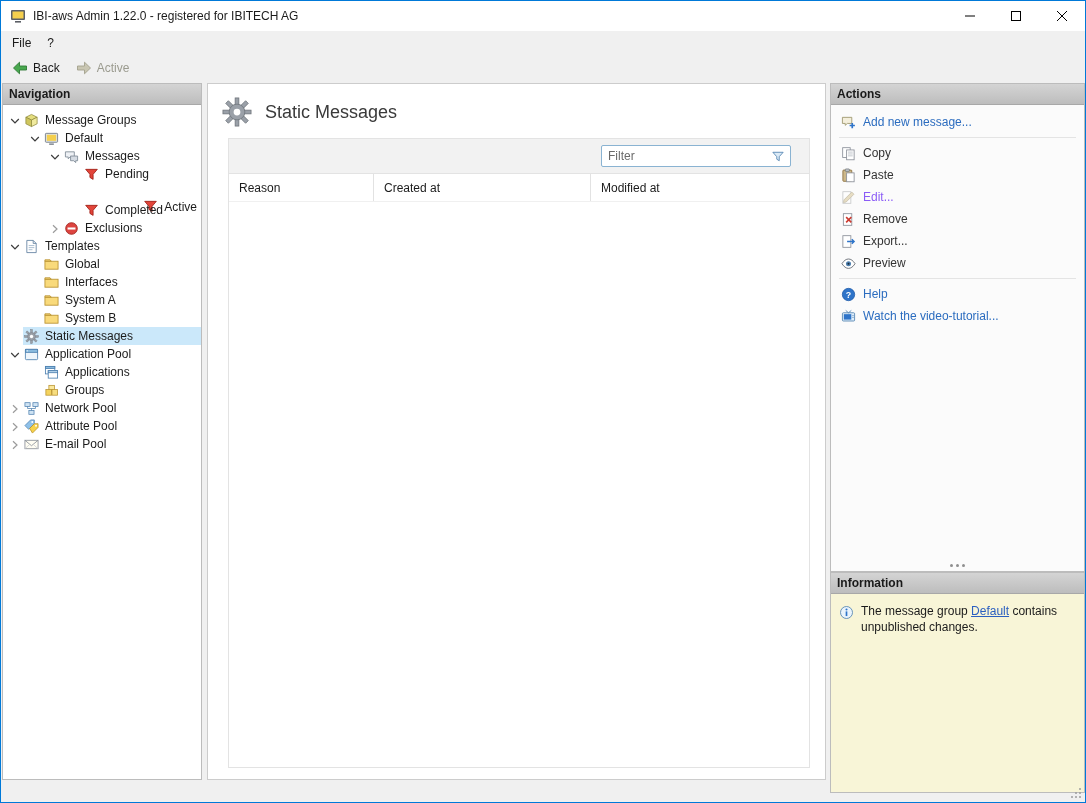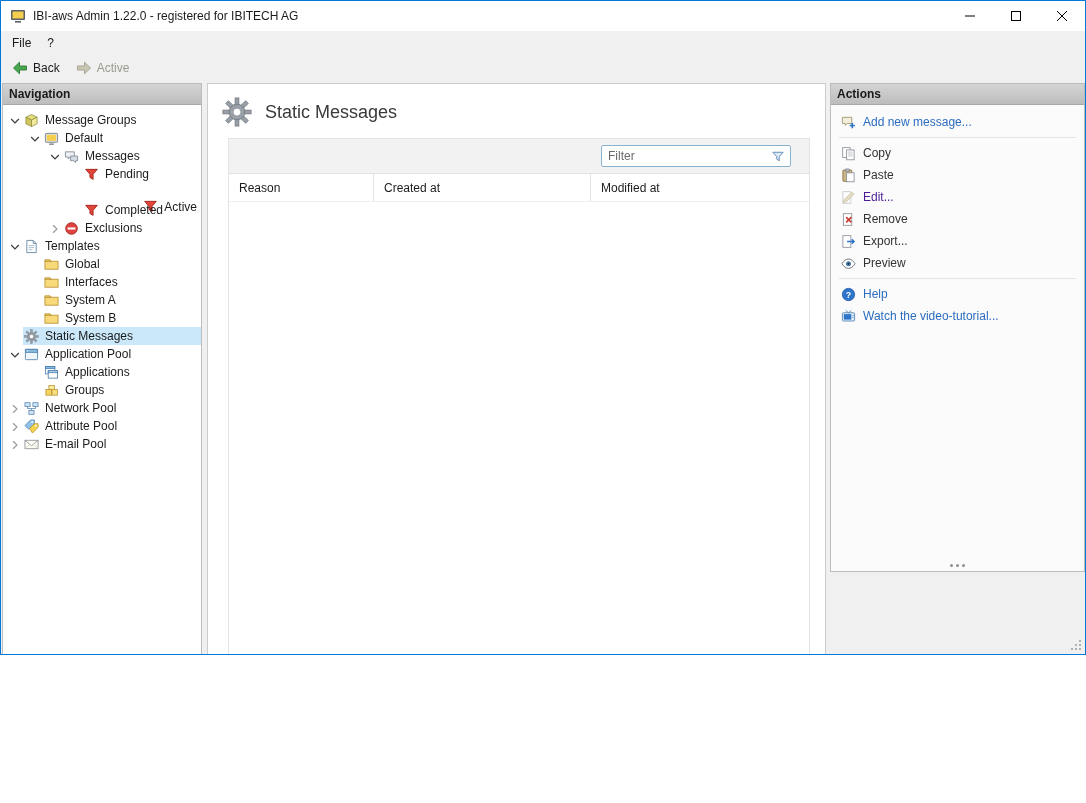--- a/index.html
+++ b/index.html
@@ -1,16 +1,16 @@
 <!DOCTYPE html>
 <html><head>
 <meta charset="utf-8">
 <style>
   html,body{margin:0;padding:0;background:#fff;}
-  .window{width:1086px;height:655px;border:1px solid #0079d8;background:#f0f0f0;position:relative;
+  .window{width:1086px;height:803px;border:1px solid #0079d8;background:#f0f0f0;position:relative;
     box-sizing:border-box;font:12px "Liberation Sans","DejaVu Sans",sans-serif;color:#1b1b1b;overflow:hidden;}
   .ic{display:inline-flex;align-items:center;justify-content:center;flex:none;}
   .ic svg{width:100%;height:100%;display:block;}
 
   
   .titlebar{height:30px;background:#fff;display:flex;align-items:center;padding-left:9px;}
   .titlebar .title{margin-left:7px;}
   .win-controls{margin-left:auto;display:flex;align-self:stretch;}
   .win-btn{width:46px;display:flex;align-items:center;justify-content:center;}
 
@@ -57,21 +57,21 @@
   .th{display:flex;align-items:center;padding-left:10px;border-right:1px solid #e2e2e2;box-sizing:border-box;color:#1b1b1b;}
   .col0{width:145px;}
   .col1{width:217px;}
   .col2{flex:1;border-right:none;}
   .table-body{flex:1;background:#fff;}
 
   
   .actions-list{padding-top:6px;}
   .action-row{height:22px;display:flex;align-items:center;gap:7px;padding-left:10px;color:#333;}
   .action-row.link{color:#2b6cbf;}
-  .action-row.disabled{color:#4c1d95;}
+  .action-row.disabled{color:#8b5cf6;}
   .action-row.disabled .ic{opacity:.55;filter:grayscale(60%);}
   .action-sep{height:1px;background:#e4e4e4;margin:4px 8px;}
   .splitter{margin-top:auto;height:12px;display:flex;align-items:center;justify-content:center;gap:3px;}
   .dot{width:3px;height:3px;border-radius:50%;background:#8f8f8f;}
 
   
   .info-body{display:flex;gap:7px;padding:10px 8px;}
   .info-text{margin:0;line-height:1.3;max-width:205px;}
   .info-text a{color:#2b5fc0;}
 
@@ -556,20 +556,33 @@
               </span>
               <span>Watch the video-tutorial...</span>
             </div>
           </div>
         <div class="splitter">
           <span class="dot"></span>
           <span class="dot"></span>
           <span class="dot"></span>
         </div>
       </div>
+      <div class="info-panel">
+        <div class="panel-header">Information</div>
+        <div class="info-body">
+          <span class="ic" style="width:15px;height:15px;margin-top:1px">
+              <svg viewBox="0 0 16 16">
+                <circle cx="8" cy="8" r="6.4" fill="#eaf4fc" stroke="#4f81b0" stroke-width="0.9"></circle>
+                <circle cx="8" cy="4.8" r="1.1" fill="#2e74c9"></circle>
+                <rect x="7.1" y="6.8" width="1.8" height="5" fill="#2e74c9"></rect>
+              </svg>
+            </span>
+          <p class="info-text"><span>The message group </span><a href="#">Default</a><span> contains unpublished changes.</span></p>
+        </div>
+      </div>
     </div>
 
   </div>
 
   <span class="grip ic">
       <svg viewBox="0 0 12 12">
         <g fill="#9d9d9d">
           <circle cx="10" cy="2" r="1"></circle>
           <circle cx="10" cy="6" r="1"></circle>
           <circle cx="10" cy="10" r="1"></circle>

